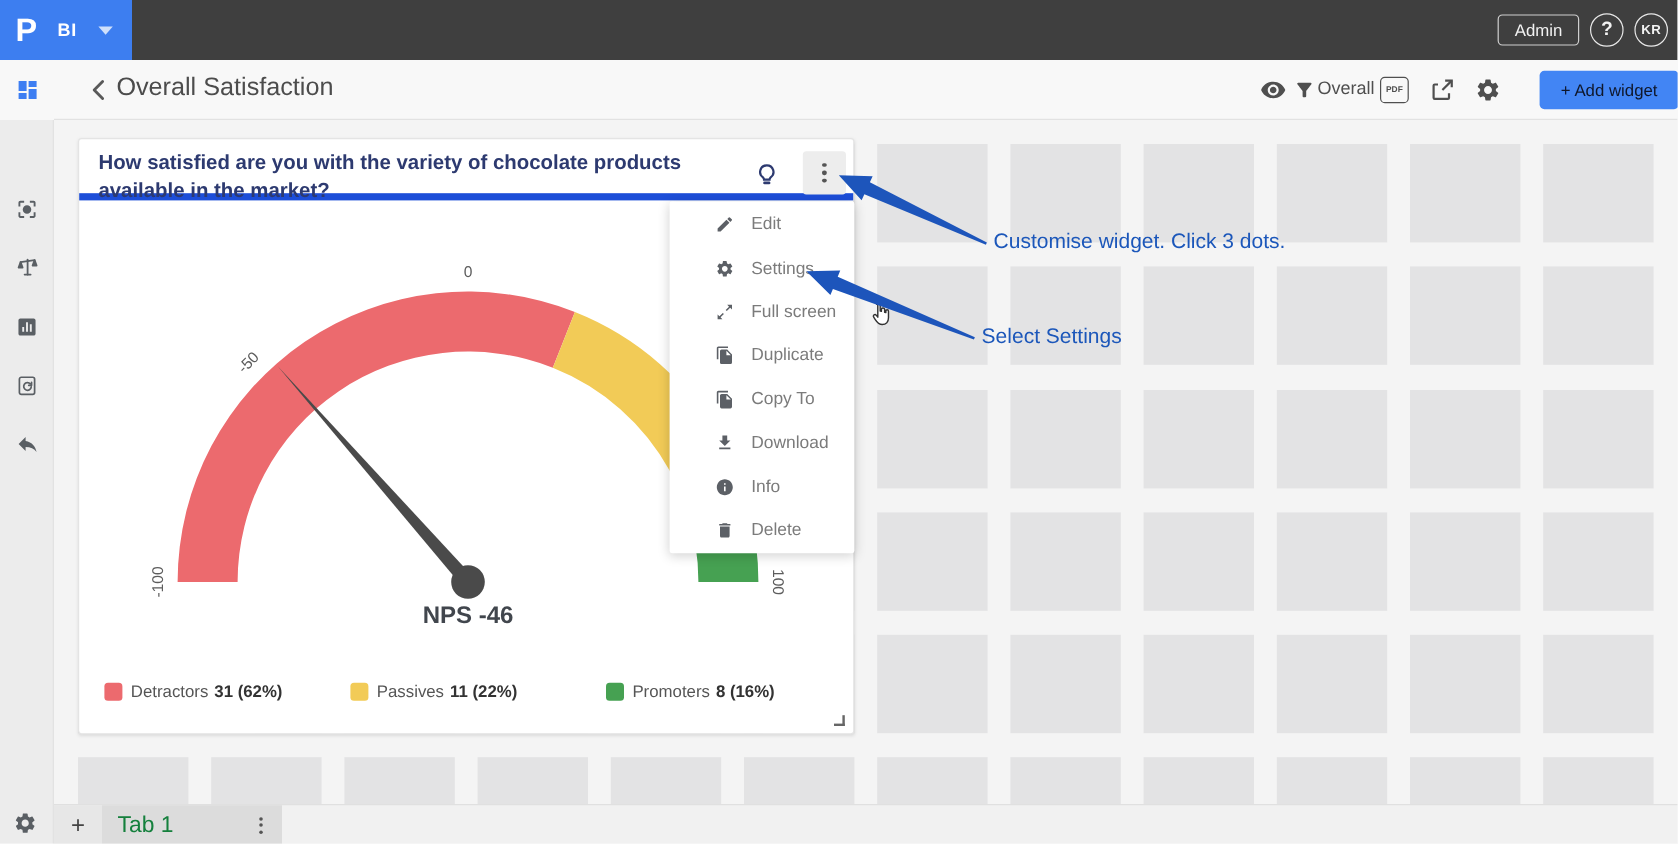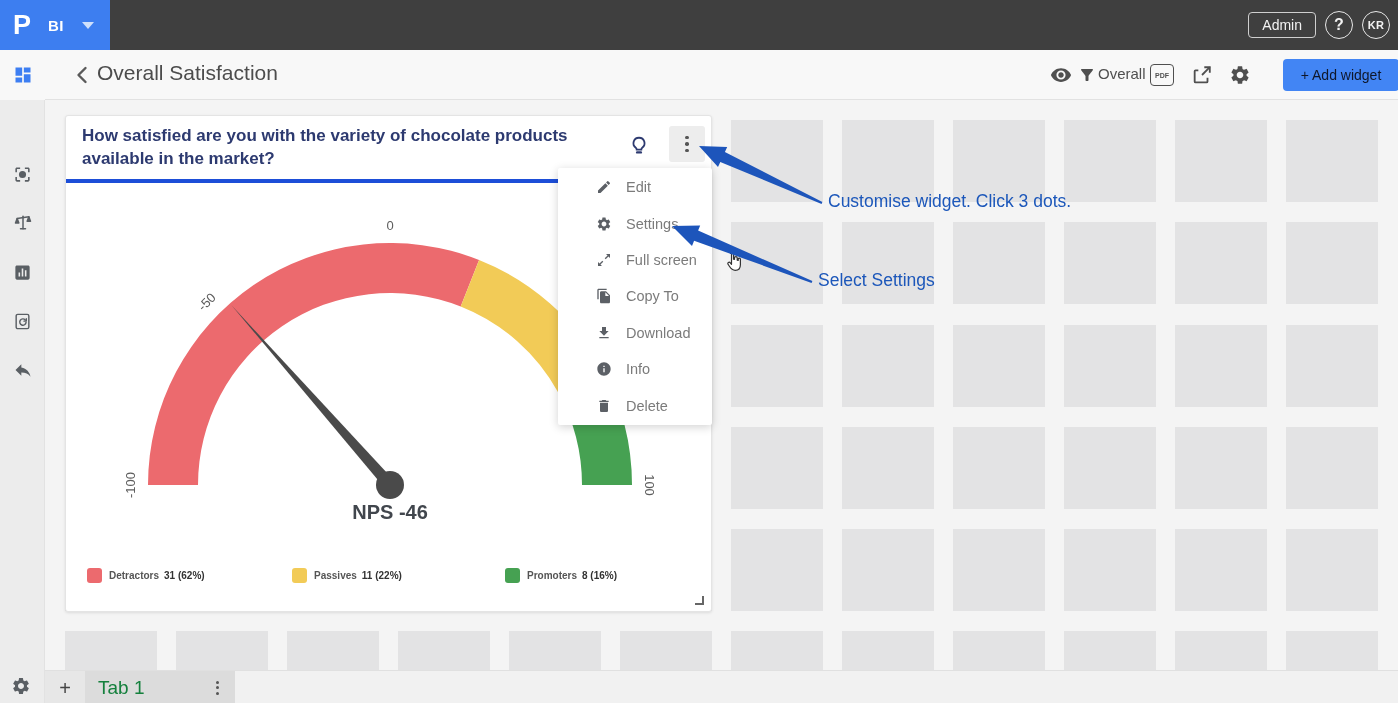--- a/index.html
+++ b/index.html
@@ -31,28 +31,28 @@
   .sidebar { position:absolute; left:0; top:50px; width:45px; bottom:0; background:#ececec; border-right:1px solid #e2e2e2; z-index:16; }
   .side-item { position:absolute; left:0; width:45px; height:44px; display:flex; align-items:center; justify-content:center; cursor:pointer; color:#5a5f64; }
   .side-item.active { background:#f8f8f8; height:50px; }
 
   
   .main { position:absolute; left:45px; top:100px; right:0; bottom:33px; background:#f4f4f4; overflow:hidden; }
   .sq { position:absolute; width:92px; height:82px; background:#e3e3e4; }
 
   
   .card { position:absolute; left:20px; top:15px; width:647px; height:497px; background:#fff; border:1px solid #e4e4e4; border-radius:3px; box-shadow:0 1px 3px rgba(0,0,0,.10); z-index:2; }
-  .card-header { position:relative; height:67px; border-bottom:4px solid #1d4ed8; }
+  .card-header { position:relative; height:51px; border-bottom:6px solid #1d4ed8; }
   .widget-title { position:absolute; left:16px; top:9px; width:520px; font-size:17px; font-weight:bold; color:#2d3a70; line-height:1.35; }
   .bulb-btn { position:absolute; left:562px; top:17px; width:22px; height:26px; cursor:pointer; }
   .dots-btn { position:absolute; left:603px; top:10px; width:36px; height:36px; background:#ededed; border-radius:3px; display:flex; flex-direction:column; align-items:center; justify-content:center; gap:3px; cursor:pointer; }
   .dots-btn i { width:3.5px; height:3.5px; border-radius:50%; background:#555; }
   .gauge-svg { position:absolute; left:0; top:69px; }
   .legend { position:absolute; left:0; top:452px; width:100%; height:20px; }
-  .legend-item { position:absolute; display:flex; align-items:center; font-size:10px; color:#555;font-weight:bold; }
+  .legend-item { position:absolute; display:flex; align-items:center; font-size:14px; color:#555; }
   .legend-item b { color:#333; margin-left:5px; }
   .swatch { width:15px; height:15px; border-radius:3px; margin-right:7px; }
   .resize-handle { position:absolute; right:7px; bottom:6px; width:9px; height:9px; border-right:2px solid #666; border-bottom:2px solid #666; }
 
   
   .ctx-menu { position:absolute; left:513px; top:68px; width:154px; background:#fff; box-shadow:0 2px 10px rgba(0,0,0,.18); border-radius:2px; z-index:30; padding:1px 0; }
   .menu-item { height:36.4px; display:flex; align-items:center; padding-left:38px; cursor:pointer; }
   .menu-item svg { width:16px; height:16px; flex:0 0 16px; color:#5c6066; }
   .menu-item span { margin-left:14px; font-size:14.5px; color:#7b7b7b; }
 
@@ -296,20 +296,26 @@
       <div class="menu-item">
         <svg viewBox="0 0 24 24" fill="currentColor">
             <path d="M3 21v-6l2.3 2.3 4.2-4.2 1.4 1.4-4.2 4.2L9 21H3zM21 3v6l-2.3-2.3-4.2 4.2-1.4-1.4 4.2-4.2L15 3h6z"></path>
           </svg>
         <span>Full screen</span>
       </div>
       <div class="menu-item">
         <svg viewBox="0 0 24 24" fill="currentColor">
             <path d="M16 1H4c-1.1 0-2 .9-2 2v14h2V3h12V1zm-1 4 6 6v10c0 1.1-.9 2-2 2H8c-1.1 0-2-.9-2-2V7c0-1.1.9-2 2-2h7zm-1 7h5.5L14 6.5V12z"></path>
           </svg>
+        <span>Duplicate</span>
+      </div>
+      <div class="menu-item">
+        <svg viewBox="0 0 24 24" fill="currentColor">
+            <path d="M16 1H4c-1.1 0-2 .9-2 2v14h2V3h12V1zm-1 4 6 6v10c0 1.1-.9 2-2 2H8c-1.1 0-2-.9-2-2V7c0-1.1.9-2 2-2h7zm-1 7h5.5L14 6.5V12z"></path>
+          </svg>
         <span>Copy To</span>
       </div>
       <div class="menu-item">
         <svg viewBox="0 0 24 24" fill="currentColor">
             <path d="M5 20h14v-2H5v2zM19 9h-4V3H9v6H5l7 7 7-7z"></path>
           </svg>
         <span>Download</span>
       </div>
       <div class="menu-item">
         <svg viewBox="0 0 24 24" fill="currentColor">

